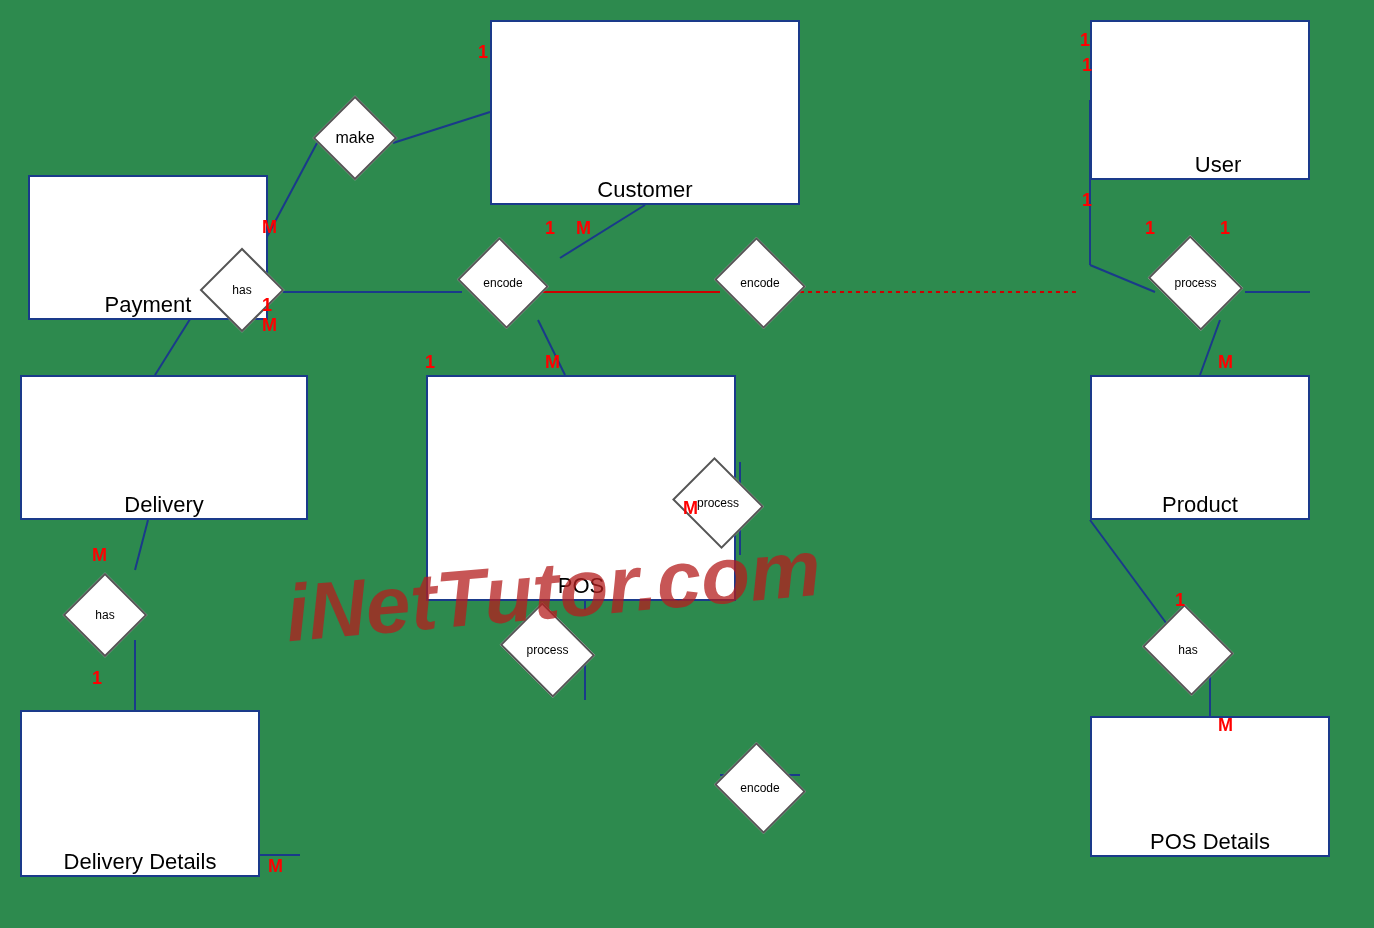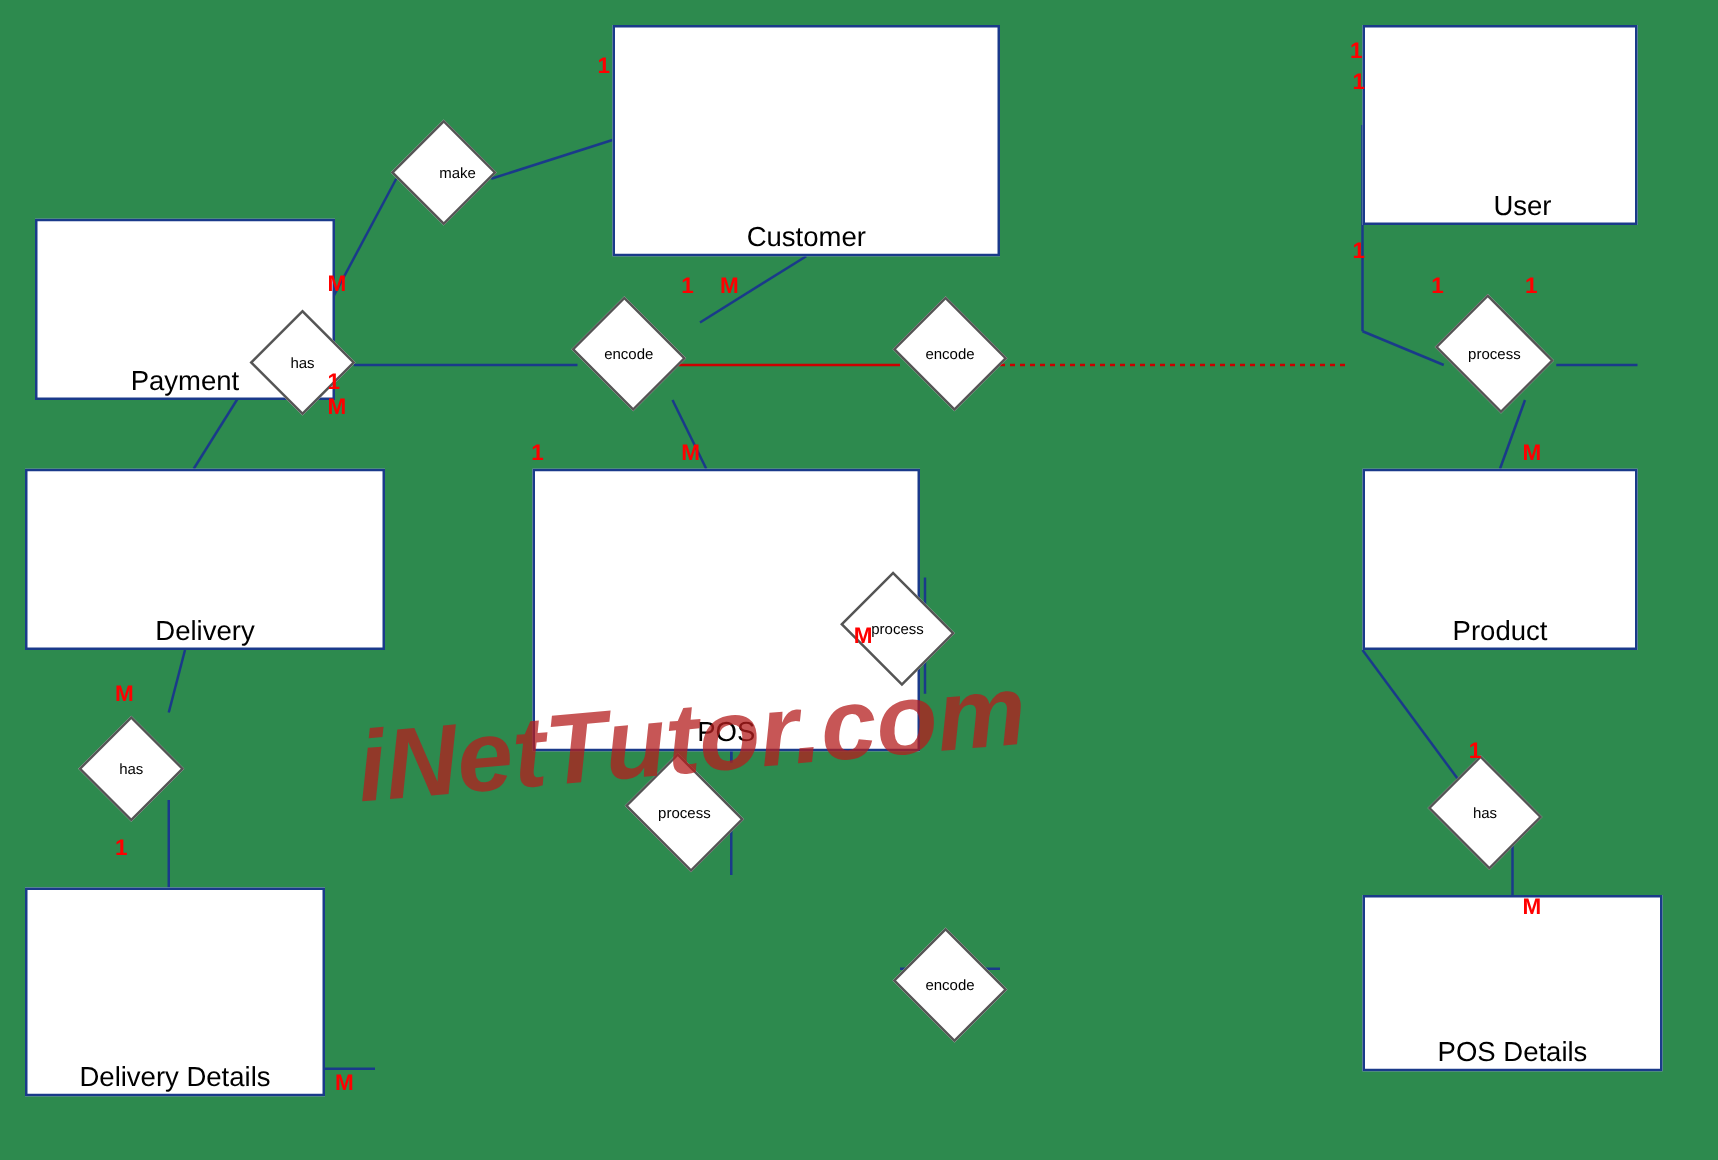--- a/index.html
+++ b/index.html
@@ -129,21 +129,21 @@
 <div class="entity-box" style="left:20px; top:710px; width:240px; height:167px;">
   <span>Delivery Details</span>
 </div>
 
 <div class="entity-box" style="left:1090px; top:716px; width:240px; height:141px;">
   <span>POS Details</span>
 </div>
 
 <div style="position:absolute; left:320px; top:103px; width:70px; height:70px;">
   <div style="position:absolute; left:5px; top:5px; width:60px; height:60px; background:white; border:2px solid #555; transform:rotate(45deg);"></div>
-  <span style="position:absolute; left:11px; top:0; width:70px; height:70px; display:flex; align-items:center; justify-content:center; font-size:12px; z-index:1;">make</span>
+  <span style="position:absolute; left:0; top:0; width:70px; height:70px; display:flex; align-items:center; justify-content:center; font-size:16px; z-index:1;">make</span>
 </div>
 
 <div style="position:absolute; left:207px; top:255px; width:70px; height:70px;">
   <div style="position:absolute; left:5px; top:5px; width:60px; height:60px; background:white; border:2px solid #555; transform:rotate(45deg);"></div>
   <span style="position:absolute; left:0; top:0; width:70px; height:70px; display:flex; align-items:center; justify-content:center; font-size:12px; z-index:1;">has</span>
 </div>
 
 <div style="position:absolute; left:463px; top:248px; width:80px; height:70px;">
   <div style="position:absolute; left:5px; top:5px; width:70px; height:60px; background:white; border:2px solid #555; transform:rotate(45deg);"></div>
   <span style="position:absolute; left:0; top:0; width:80px; height:70px; display:flex; align-items:center; justify-content:center; font-size:12px; z-index:1;">encode</span>

